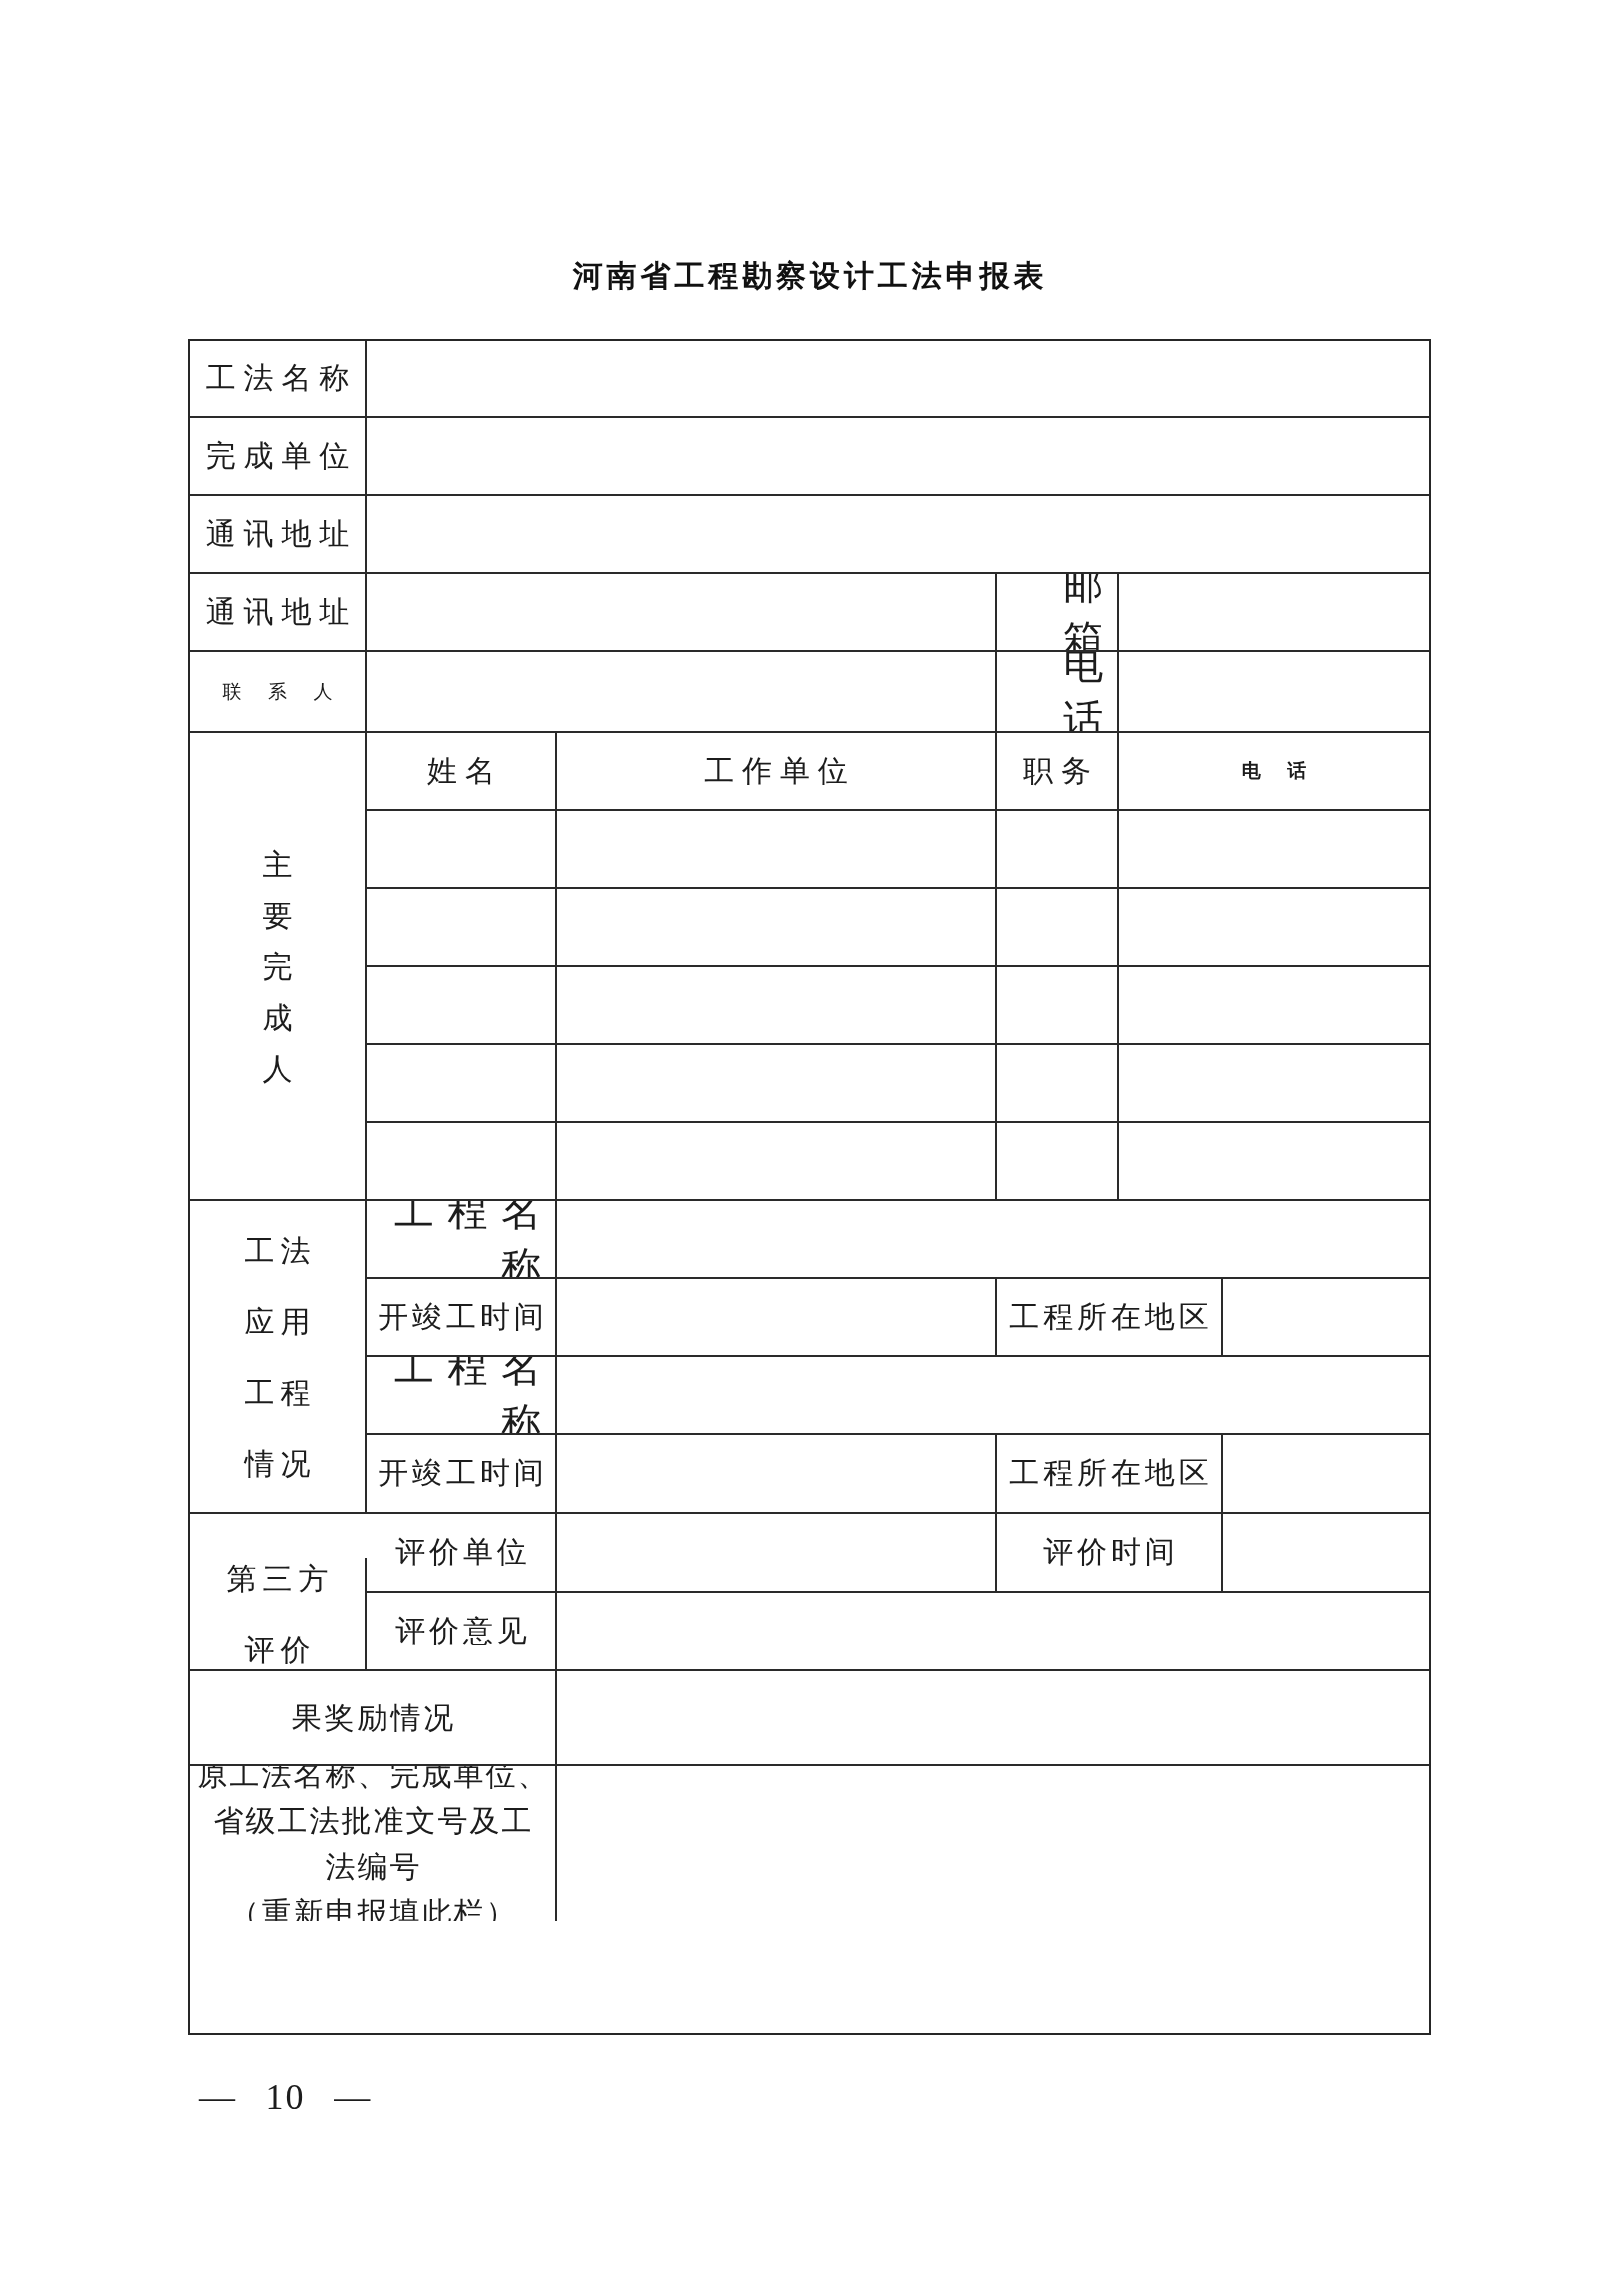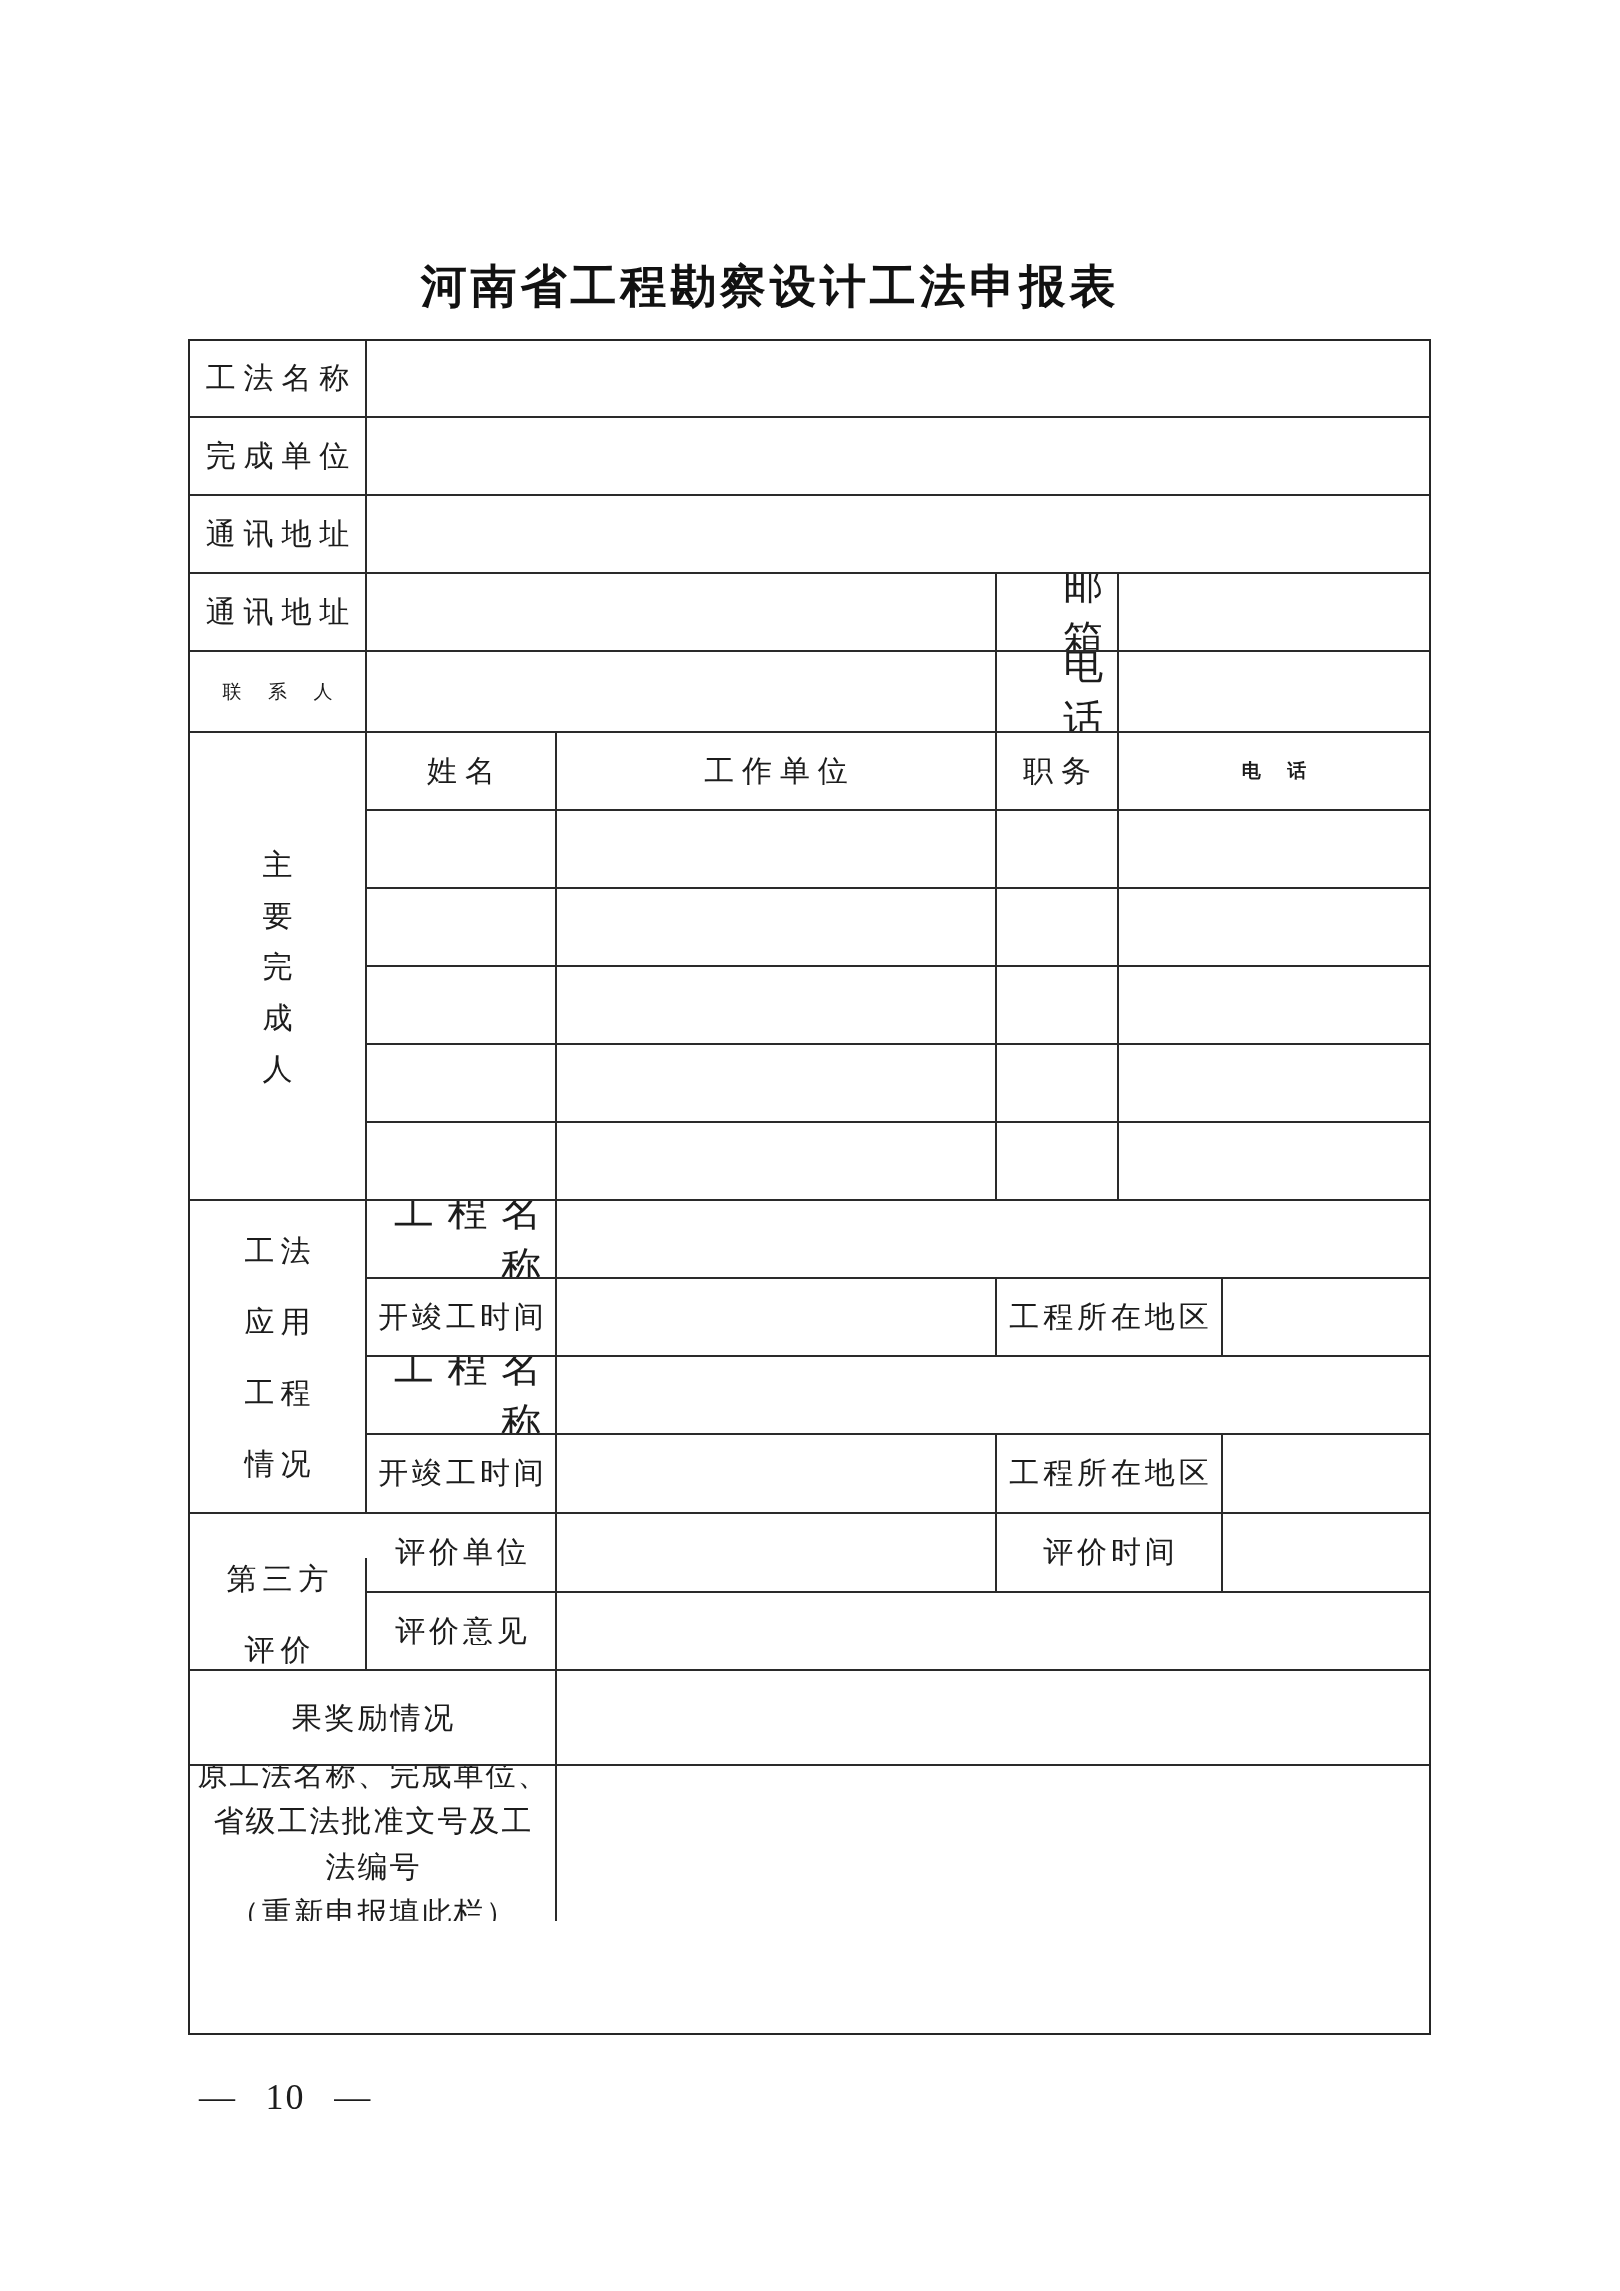--- a/index.html
+++ b/index.html
@@ -8,24 +8,25 @@
     width:1620px;height:2292px;
     background:#ffffff;
     font-family:"Liberation Serif", serif;
     color:#1c1c1c;
     overflow:hidden;
   }
   .doc-title{
     position:absolute;
     left:0;top:256px;width:1540px;
     text-align:center;
-    font-size:46px;
+    font-size:30px;
     font-weight:bold;
     letter-spacing:3.9px;
     color:#111;
+    padding-left:40px;
   }
   .form-table{
     position:absolute;
     left:188px;top:339px;
     width:1239px;height:1692px;
     display:grid;
     grid-template-columns:177px 190px 440px 122px 104px 206px;
     grid-template-rows:77px 78px 78px 78px 81px 78px 78px 78px 78px 78px 78px 78px 78px 78px 79px 79px 78px 95px 155px 183px;
     border:2.9px solid #262626;
     box-sizing:content-box;

